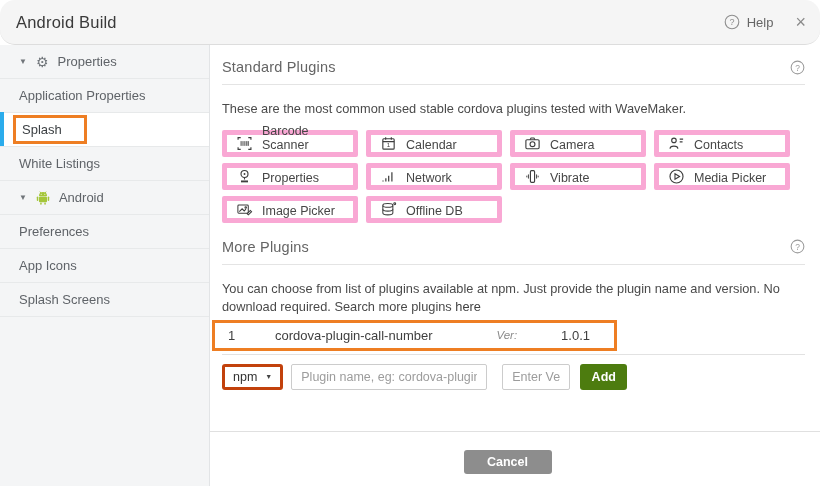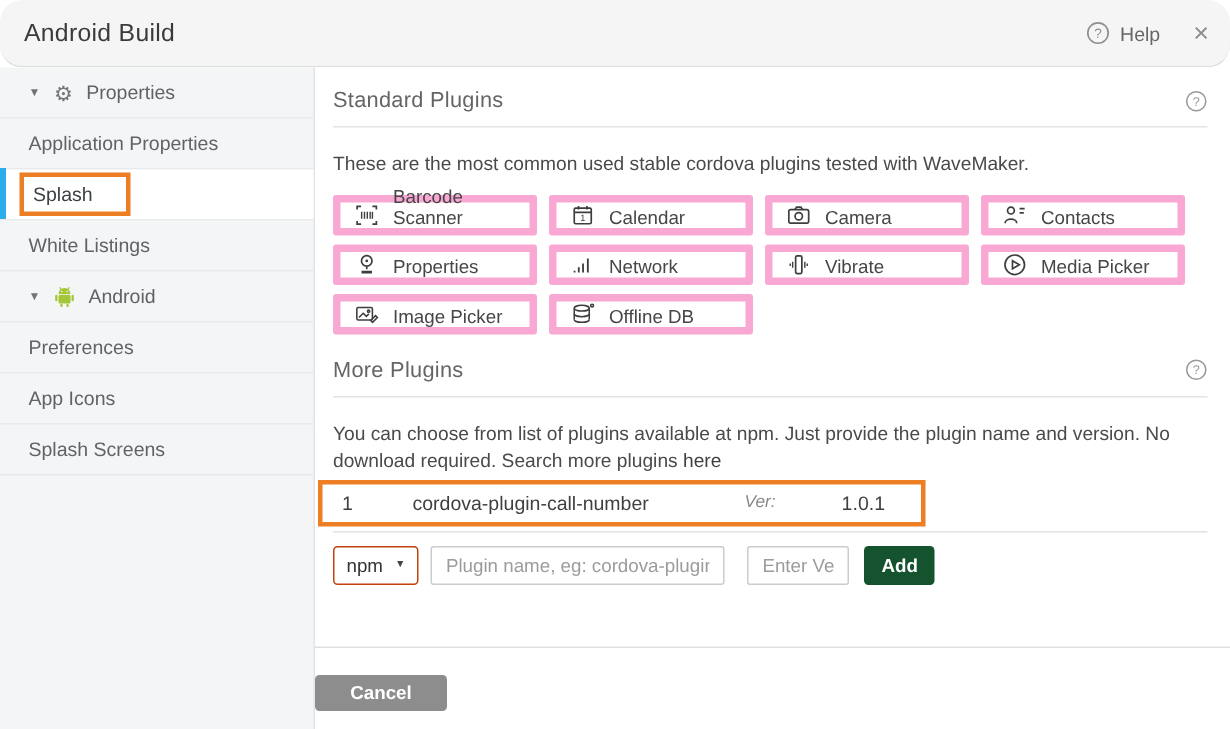--- a/index.html
+++ b/index.html
@@ -71,45 +71,45 @@
     font-size: 13px; color: #3f3f3f;
   }
   .pr-num { width: 47px; }
   .pr-name { flex: 1; }
   .pr-ver-label { font-style: italic; color: #8a8a8a; font-size: 11.5px; margin-right: 44px; }
   .row-divider { border-bottom: 1px solid #e2e2e2; margin-top: 3px; }
 
   
   .add-row { margin-top: 9px; display: flex; align-items: center; }
   .npm-select {
-    height: 26px; border: 1px solid #c2410c; border-radius: 3px; background: #fff;
+    height: 26px; border: 3px solid #c2410c; border-radius: 3px; background: #fff;
     display: flex; align-items: center; gap: 8px; padding: 0 8px;
     font-size: 12.5px; color: #333; cursor: pointer;
   }
   .npm-select .caret { font-size: 7px; color: #444; }
   .txt-input {
     height: 26px; border: 1px solid #cccccc; border-radius: 2px;
     padding: 0 9px; font-size: 12.5px; color: #333;
     font-family: "Liberation Sans", sans-serif; outline: none; background: #fff;
   }
   .txt-input::placeholder { color: #9c9c9c; }
   .in-name { margin-left: 8px; width: 196px; }
   .in-version { margin-left: 15px; width: 68px; }
   .add-btn {
     margin-left: 10px; width: 47px; height: 26px;
-    background: #14532d; color: #fff; border: none; border-radius: 3px;
+    background: #4d7c0f; color: #fff; border: none; border-radius: 3px;
     font-size: 12.5px; font-weight: bold; cursor: pointer;
     font-family: "Liberation Sans", sans-serif;
   }
 
   
   .footer {
     position: absolute; left: 0; right: 0; bottom: 0; height: 55px;
     border-top: 1px solid #e0e0e0; background: #fff;
-    display: flex; justify-content: space-between; align-items: flex-start;
+    display: flex; justify-content: center; align-items: flex-start;
     gap: 10px; padding: 18px 15px 0 0;
   }
   .btn {
     width: 88px; height: 24px; border: none; border-radius: 3px;
     color: #fff; font-size: 12.5px; font-weight: bold; cursor: pointer;
     font-family: "Liberation Sans", sans-serif;
     display: flex; align-items: center; justify-content: center;
   }
   .btn-cancel { background: #8d8d8d; }
   .btn-primary { background: #2196f3; }

